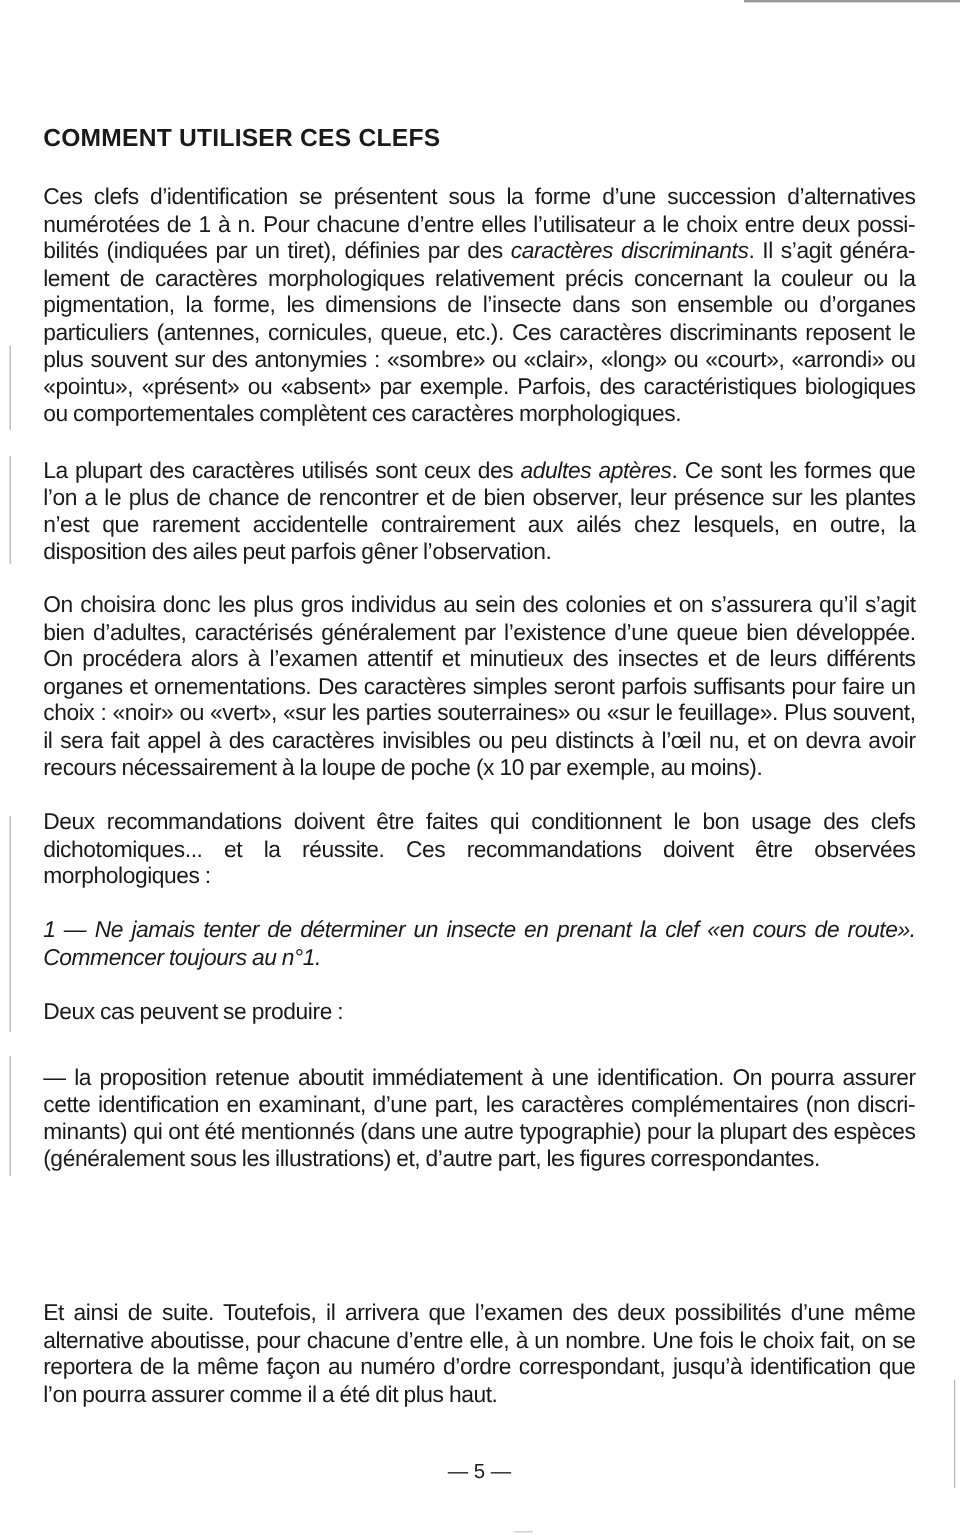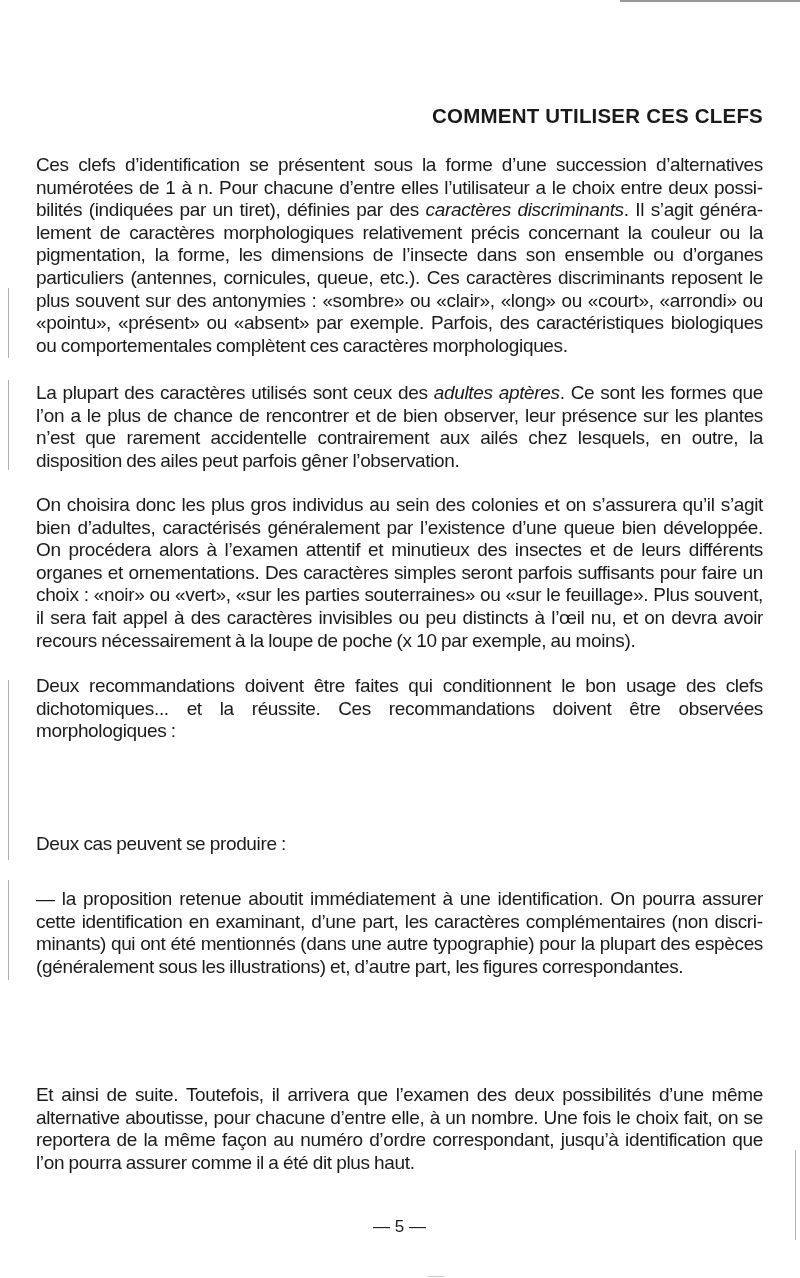--- a/index.html
+++ b/index.html
@@ -15,21 +15,21 @@
       position: absolute; left: 8px; width: 1px; background: #b0b0b0;
     }
     .scan-right-mark {
       position: absolute; left: 795px; width: 1px; background: #b0b0b0;
     }
     .page {
       position: absolute; left: 36px; top: 0; width: 727px;
     }
     h1 {
       position: absolute; top: 104px; left: 0; width: 727px; margin: 0;
-      text-align: right; font-size: 20.5px; font-weight: bold; letter-spacing: 0.2px;
+      text-align: left; font-size: 20.5px; font-weight: bold; letter-spacing: 0.2px;
     }
     .para {
       position: absolute; left: 0; width: 727px; margin: 0;
       font-size: 19px; line-height: 22.6px; text-align: justify;
       letter-spacing: -0.35px; word-spacing: -0.5px;
     }
     .para i, .para em { font-style: italic; }
     .italic { font-style: italic; }
     .dash-item { display: block; }
     .page-number {
@@ -55,20 +55,21 @@
 
   <p class="para" style="top:154px;"><span>Ces clefs d’identification se présentent sous la forme d’une succession d’alternatives numérotées de 1 à n. Pour chacune d’entre elles l’utilisateur a le choix entre deux possi­bilités (indiquées par un tiret), définies par des </span><i>caractères discriminants</i><span>. Il s’agit généra­lement de caractères morphologiques relativement précis concernant la couleur ou la pigmentation, la forme, les dimensions de l’insecte dans son ensemble ou d’organes particuliers (antennes, cornicules, queue, etc.). Ces caractères discriminants reposent le plus souvent sur des antonymies : «sombre» ou «clair», «long» ou «court», «arrondi» ou «pointu», «présent» ou «absent» par exemple. Parfois, des caractéristiques biologiques ou comportementales complètent ces caractères morphologiques.</span></p>
 
   <p class="para" style="top:382px;"><span>La plupart des caractères utilisés sont ceux des </span><i>adultes aptères</i><span>. Ce sont les formes que l’on a le plus de chance de rencontrer et de bien observer, leur présence sur les plantes n’est que rarement accidentelle contrairement aux ailés chez lesquels, en outre, la disposition des ailes peut parfois gêner l’observation.</span></p>
 
   <p class="para" style="top:494px;">On choisira donc les plus gros individus au sein des colonies et on s’assurera qu’il s’agit bien d’adultes, caractérisés généralement par l’existence d’une queue bien développée. On procédera alors à l’examen attentif et minutieux des insectes et de leurs différents organes et ornementations. Des caractères simples seront parfois suffisants pour faire un choix : «noir» ou «vert», «sur les parties souterraines» ou «sur le feuillage». Plus souvent, il sera fait appel à des caractères invisibles ou peu distincts à l’œil nu, et on devra avoir recours nécessairement à la loupe de poche (x 10 par exemple, au moins).</p>
 
   <p class="para" style="top:675px;">Deux recommandations doivent être faites qui conditionnent le bon usage des clefs dichotomiques... et la réussite. Ces recommandations doivent être observées morphologiques :</p>
 
   <div class="para italic" style="top:765px;">
+    <span class="dash-item">1 — Ne jamais tenter de déterminer un insecte en prenant la clef «en cours de route». Commencer toujours au n°1.</span>
   </div>
 
   <p class="para" style="top:833px;">Deux cas peuvent se produire :</p>
 
   <div class="para" style="top:888px;">
     <span class="dash-item" style="margin-bottom:4px;">— la proposition retenue aboutit immédiatement à une identification. On pourra assurer cette identification en examinant, d’une part, les caractères complémentaires (non discri­minants) qui ont été mentionnés (dans une autre typographie) pour la plupart des espèces (généralement sous les illustrations) et, d’autre part, les figures correspondantes.</span>
   </div>
 
   <p class="para" style="top:1084px;">Et ainsi de suite. Toutefois, il arrivera que l’examen des deux possibilités d’une même alternative aboutisse, pour chacune d’entre elle, à un nombre. Une fois le choix fait, on se reportera de la même façon au numéro d’ordre correspondant, jusqu’à identification que l’on pourra assurer comme il a été dit plus haut.</p>
 

